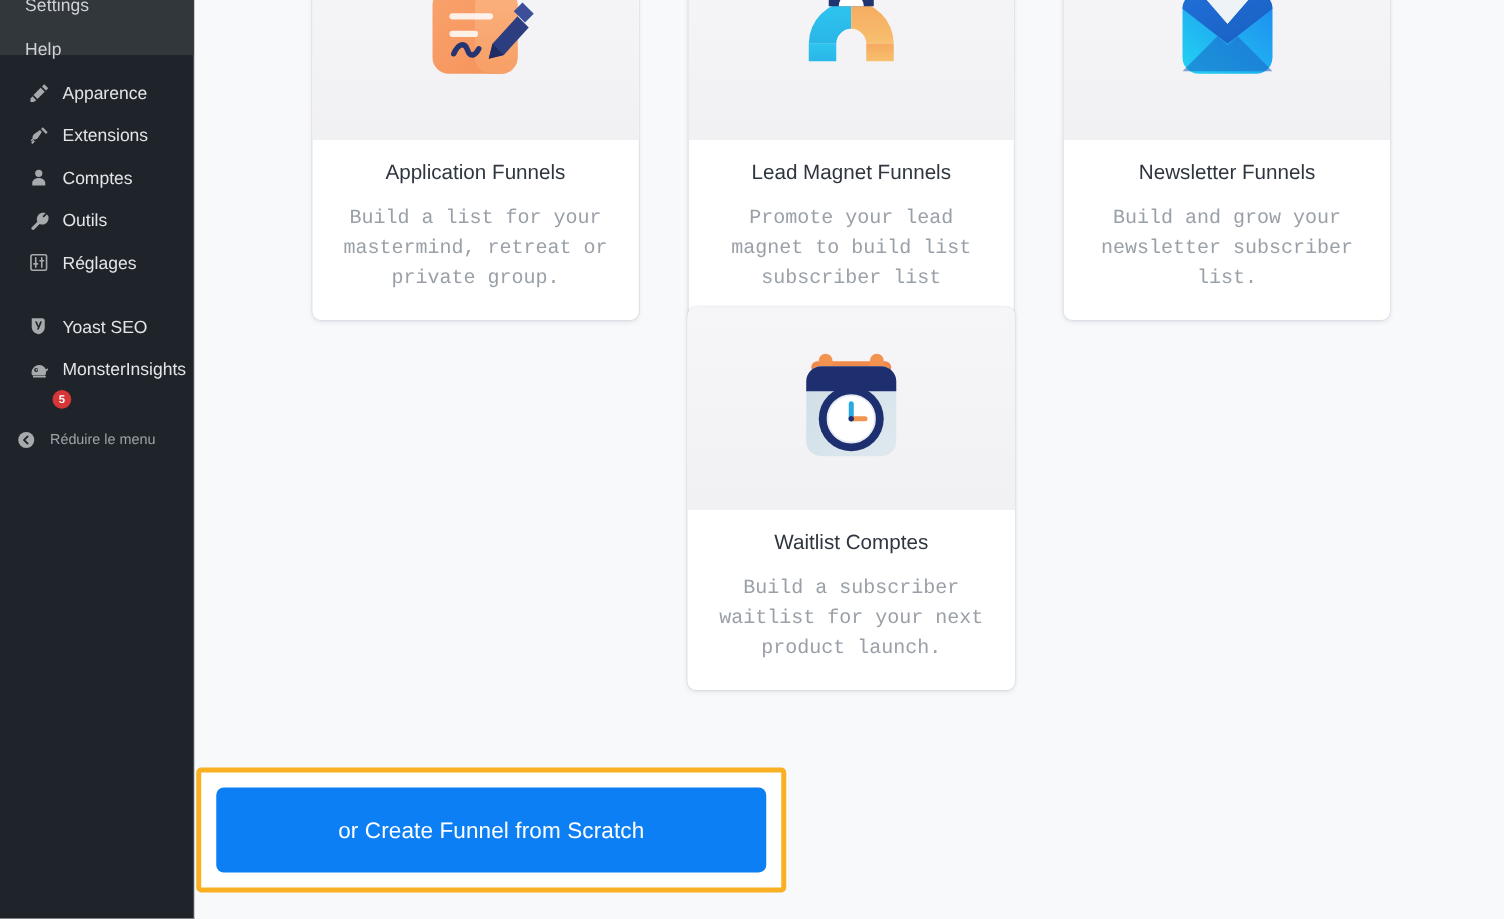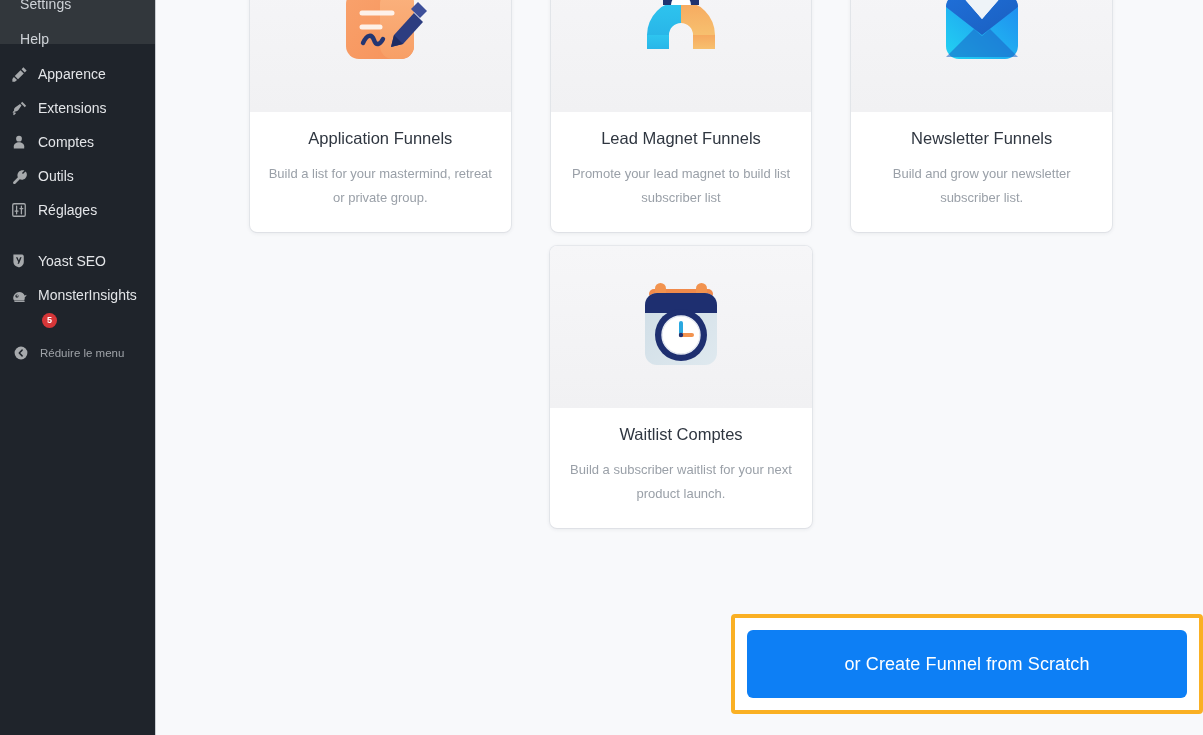--- a/index.html
+++ b/index.html
@@ -32,21 +32,21 @@
     padding: 0 0 0 20px;
     letter-spacing: .1px;
   }
   .sb-sub.first { padding-top: 0; margin-top: -4px; }
   .sb-sub.second { padding-top: 18px; }
 
   .sb-group { padding-top: 13px; }
   .sb-item {
     display: flex; align-items: center;
     height: 34px;
-    padding-left: 4px;
+    padding-left: 16px;
     color: #e3e5e8;
     font-size: 14px;
     position: relative;
   }
   .sb-item .ico {
     width: 30px; min-width: 30px;
     display: flex; align-items: center; justify-content: center;
     color: #a7aaad;
   }
   .sb-item .lbl { padding-left: 4px; line-height: 1; }
@@ -113,31 +113,32 @@
   }
   .card-body { padding: 16px 16px 22px; text-align: center; }
   .card-title {
     font-size: 16.5px;
     color: #2f3640;
     margin: 0 0 14px 0;
     font-weight: normal;
     line-height: 20px;
   }
   .card-desc {
-    font-size: 13px;
+    font-size: 16px;
     color: #9aa0a8;
     line-height: 24px;
     margin: 0;
+    font-family: Liberation Mono, monospace;
   }
 
   
   .cta-wrap {
     position: absolute;
     left: 0; right: 0; top: 580px;
-    display: flex; flex-direction: column; align-items: flex-end;
+    display: flex; flex-direction: column; align-items: flex-start;
   }
   .cta-highlight {
     border: 4px solid #fab023;
     border-radius: 4px;
     padding: 12px;
     background: #ffffff;
     width: 472px;
   }
   .cta-button {
     display: block;

